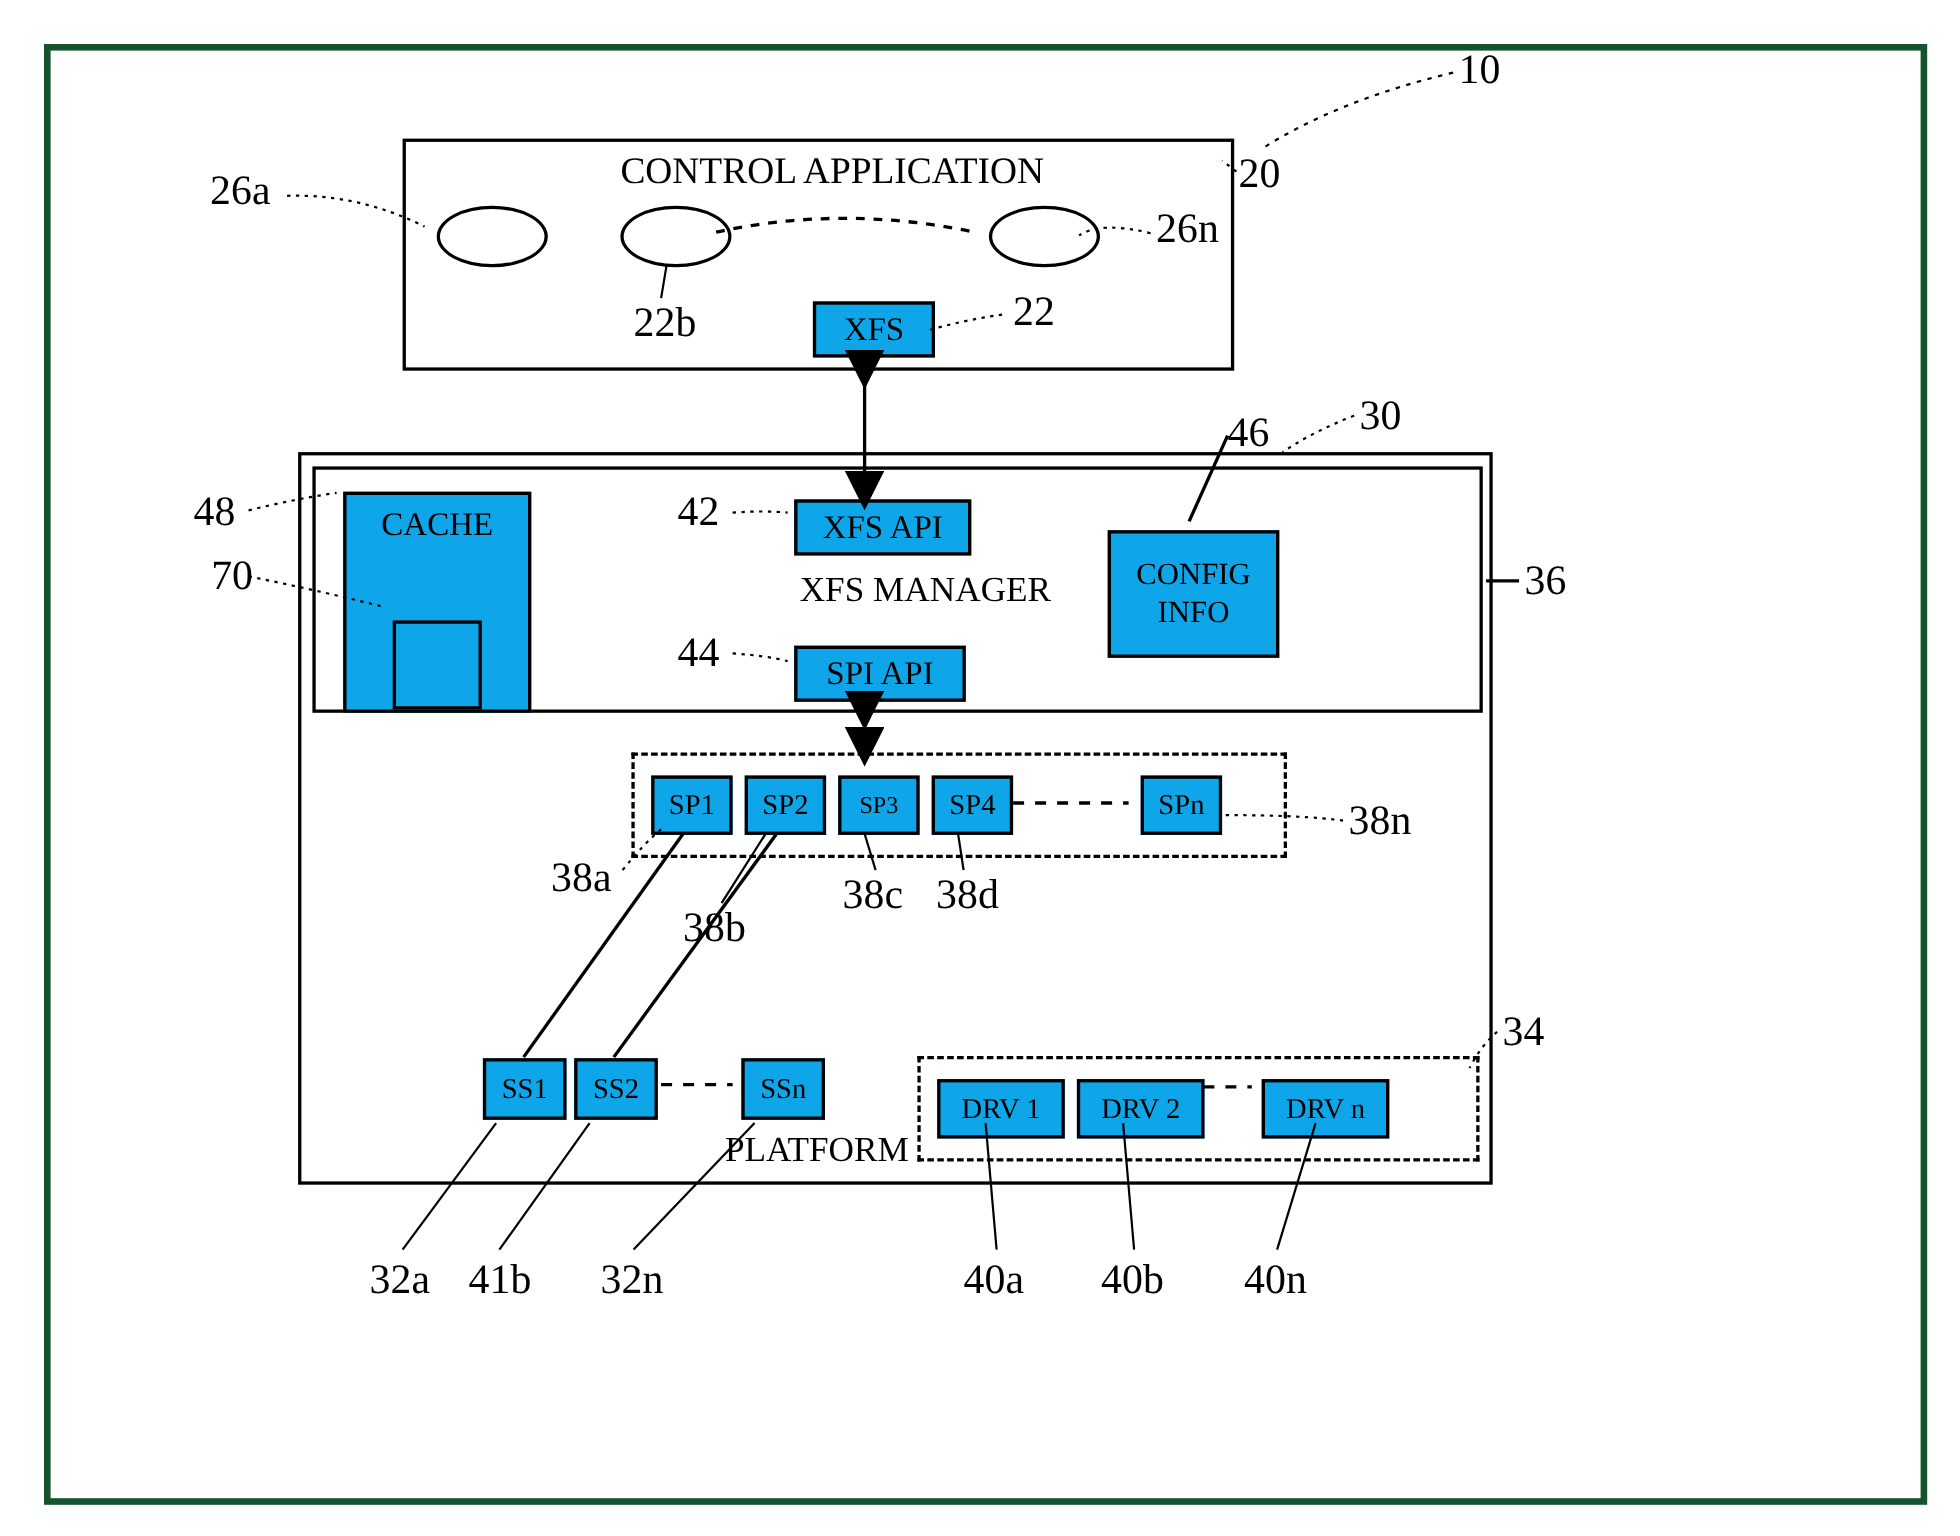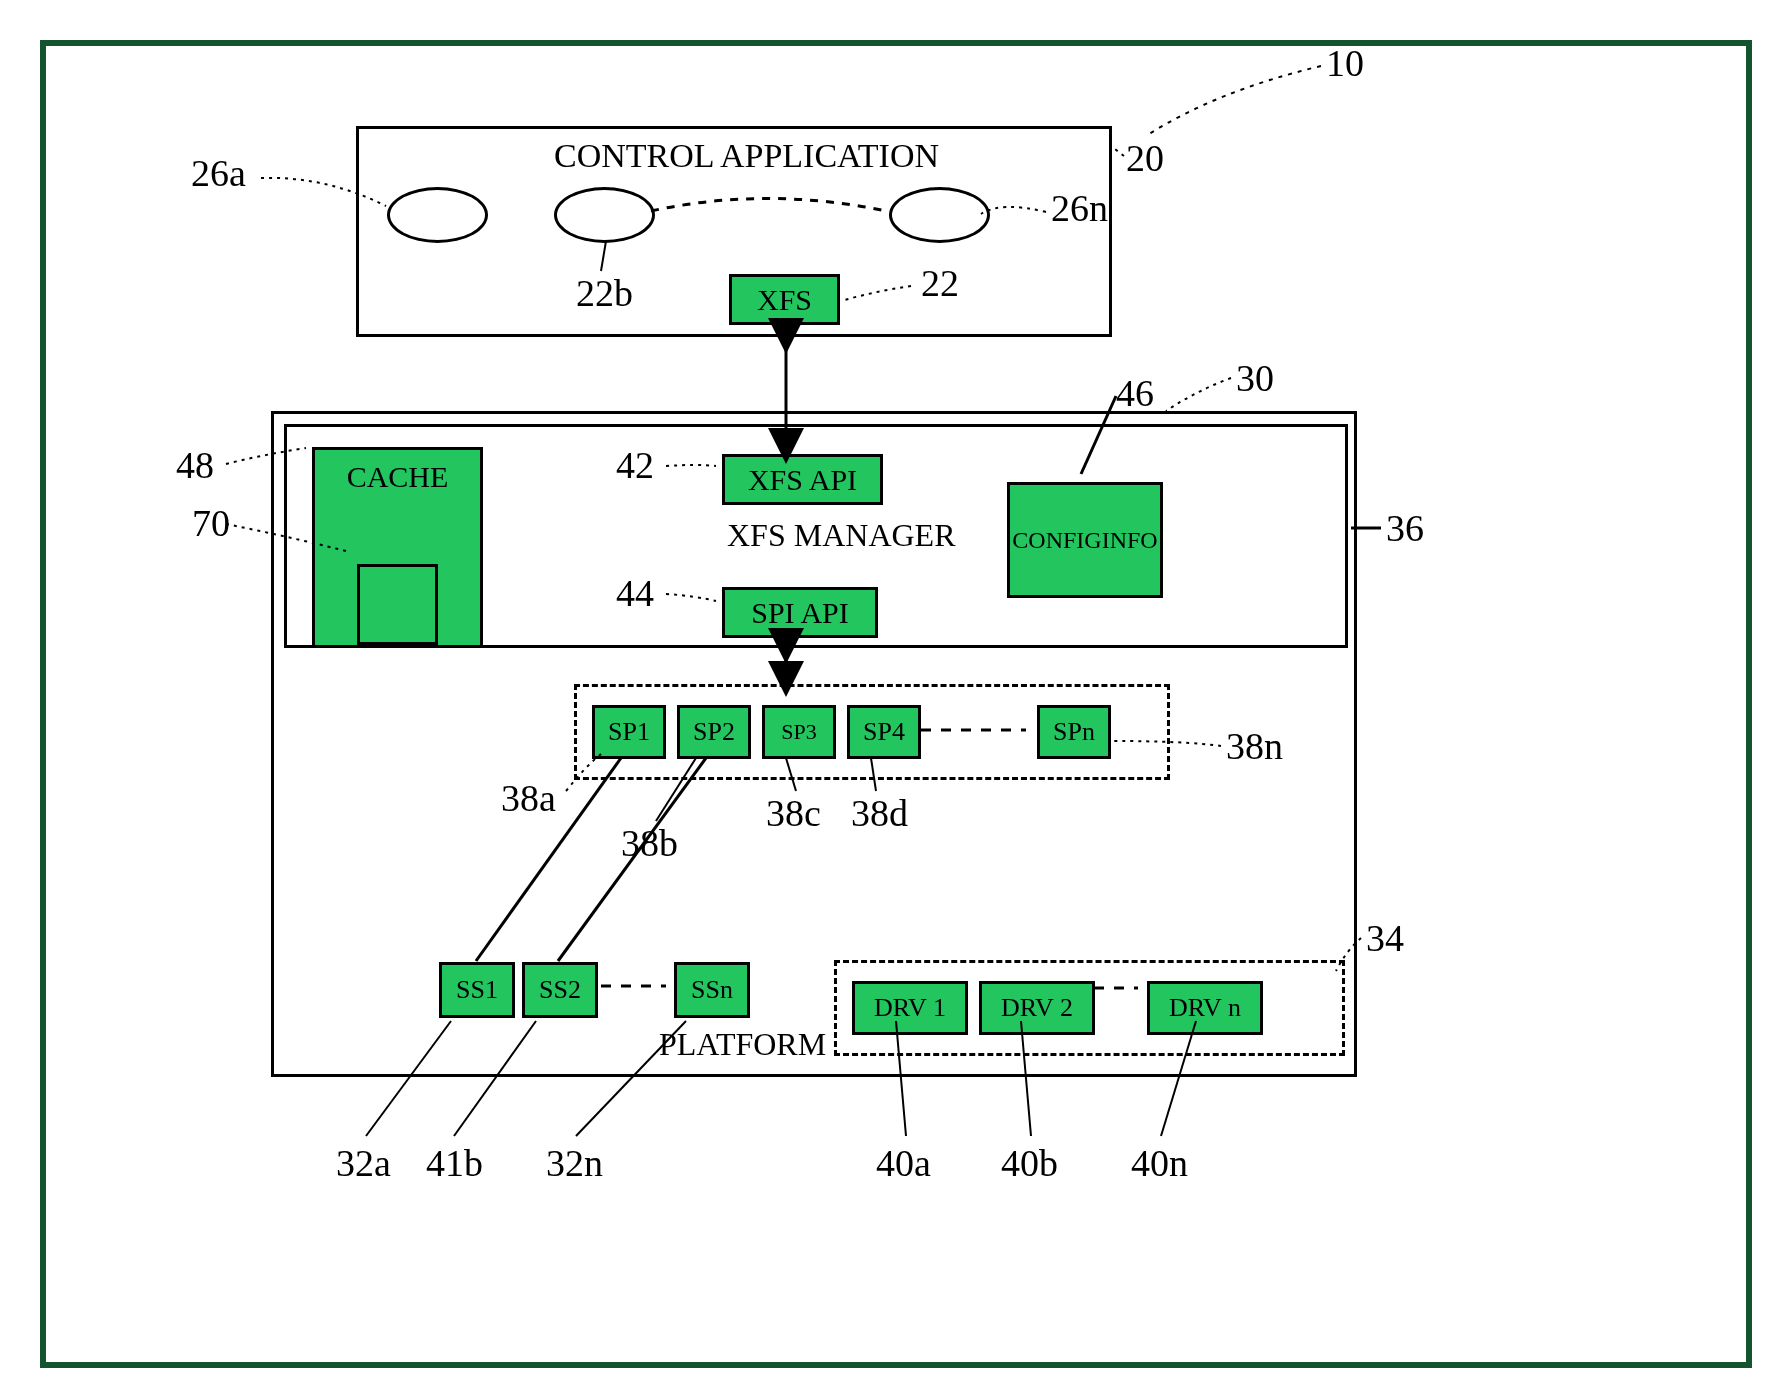--- a/index.html
+++ b/index.html
@@ -1,31 +1,31 @@
 <!DOCTYPE html>
 <html><head>
 <meta charset="utf-8">
 <style>
 body{margin:0;padding:40px;font-family:"Times New Roman",serif;background:#fff}
 .outer{border:6px solid #14532d;width:1700px;height:1316px;position:relative}
 .inner-border{position:absolute;border:3px solid #000}
-.box{position:absolute;border:3px solid #000;background:#22c55e;display:flex;align-items:center;justify-content:center;font-size:28px}
+.box{position:absolute;border:3px solid #000;background:#0ea5e9;display:flex;align-items:center;justify-content:center;font-size:28px}
 .dashed{border:3px dashed #000}
 .label{position:absolute;font-size:38px}
 .ellipse{position:absolute;border:3px solid #000;border-radius:50%;background:#fff}
 svg{position:absolute;top:0;left:0;pointer-events:none}
 </style>
 </head>
 <body>
 
 <div class="outer">
 
   <div class="label" style="left:1280px;top:-5px">10</div>
 
-  <div class="inner-border" style="left:310px;top:80px;width:750px;height:205px">
+  <div class="inner-border" style="left:320px;top:80px;width:750px;height:205px">
     <div class="label" style="left:195px;top:8px;font-size:34px">CONTROL APPLICATION</div>
     <div class="ellipse" style="left:28px;top:58px;width:95px;height:50px"></div>
     <div class="ellipse" style="left:195px;top:58px;width:95px;height:50px"></div>
     <div class="ellipse" style="left:530px;top:58px;width:95px;height:50px"></div>
     <div class="box" style="left:370px;top:145px;width:105px;height:45px;font-size:30px">XFS</div>
   </div>
   <div class="label" style="left:145px;top:105px">26a</div>
   <div class="label" style="left:530px;top:225px">22b</div>
   <div class="label" style="left:1005px;top:140px">26n</div>
   <div class="label" style="left:1080px;top:90px">20</div>
@@ -37,21 +37,21 @@
     <div class="inner-border" style="left:10px;top:10px;width:1058px;height:218px">
       <div class="label" style="left:440px;top:90px;font-size:32px">XFS MANAGER</div>
       <div class="box" style="left:435px;top:27px;width:155px;height:45px;font-size:30px">XFS API</div>
       <div class="box" style="left:435px;top:160px;width:150px;height:45px;font-size:30px">SPI API</div>
 
       <div class="box" style="left:25px;top:20px;width:165px;height:185px;flex-direction:column;justify-content:space-between;padding-top:10px;font-size:30px">
         <span>CACHE</span>
         <div style="border:3px solid #000;width:75px;height:75px;margin-top:25px"></div>
       </div>
 
-      <div class="box" style="left:720px;top:55px;width:150px;height:110px;flex-direction:row;font-size:24px;line-height:1.2">
+      <div class="box" style="left:720px;top:55px;width:150px;height:110px;flex-direction:column;font-size:28px;line-height:1.2">
         <span>CONFIG</span>
         <span>INFO</span>
       </div>
     </div>
 
     <div class="dashed" style="position:absolute;left:300px;top:270px;width:590px;height:90px">
       <div class="box" style="left:15px;top:18px;width:68px;height:48px;font-size:26px">SP1</div>
       <div class="box" style="left:100px;top:18px;width:68px;height:48px;font-size:26px">SP2</div>
       <div class="box" style="left:185px;top:18px;width:68px;height:48px;font-size:22px">SP3</div>
       <div class="box" style="left:270px;top:18px;width:68px;height:48px;font-size:26px">SP4</div>

